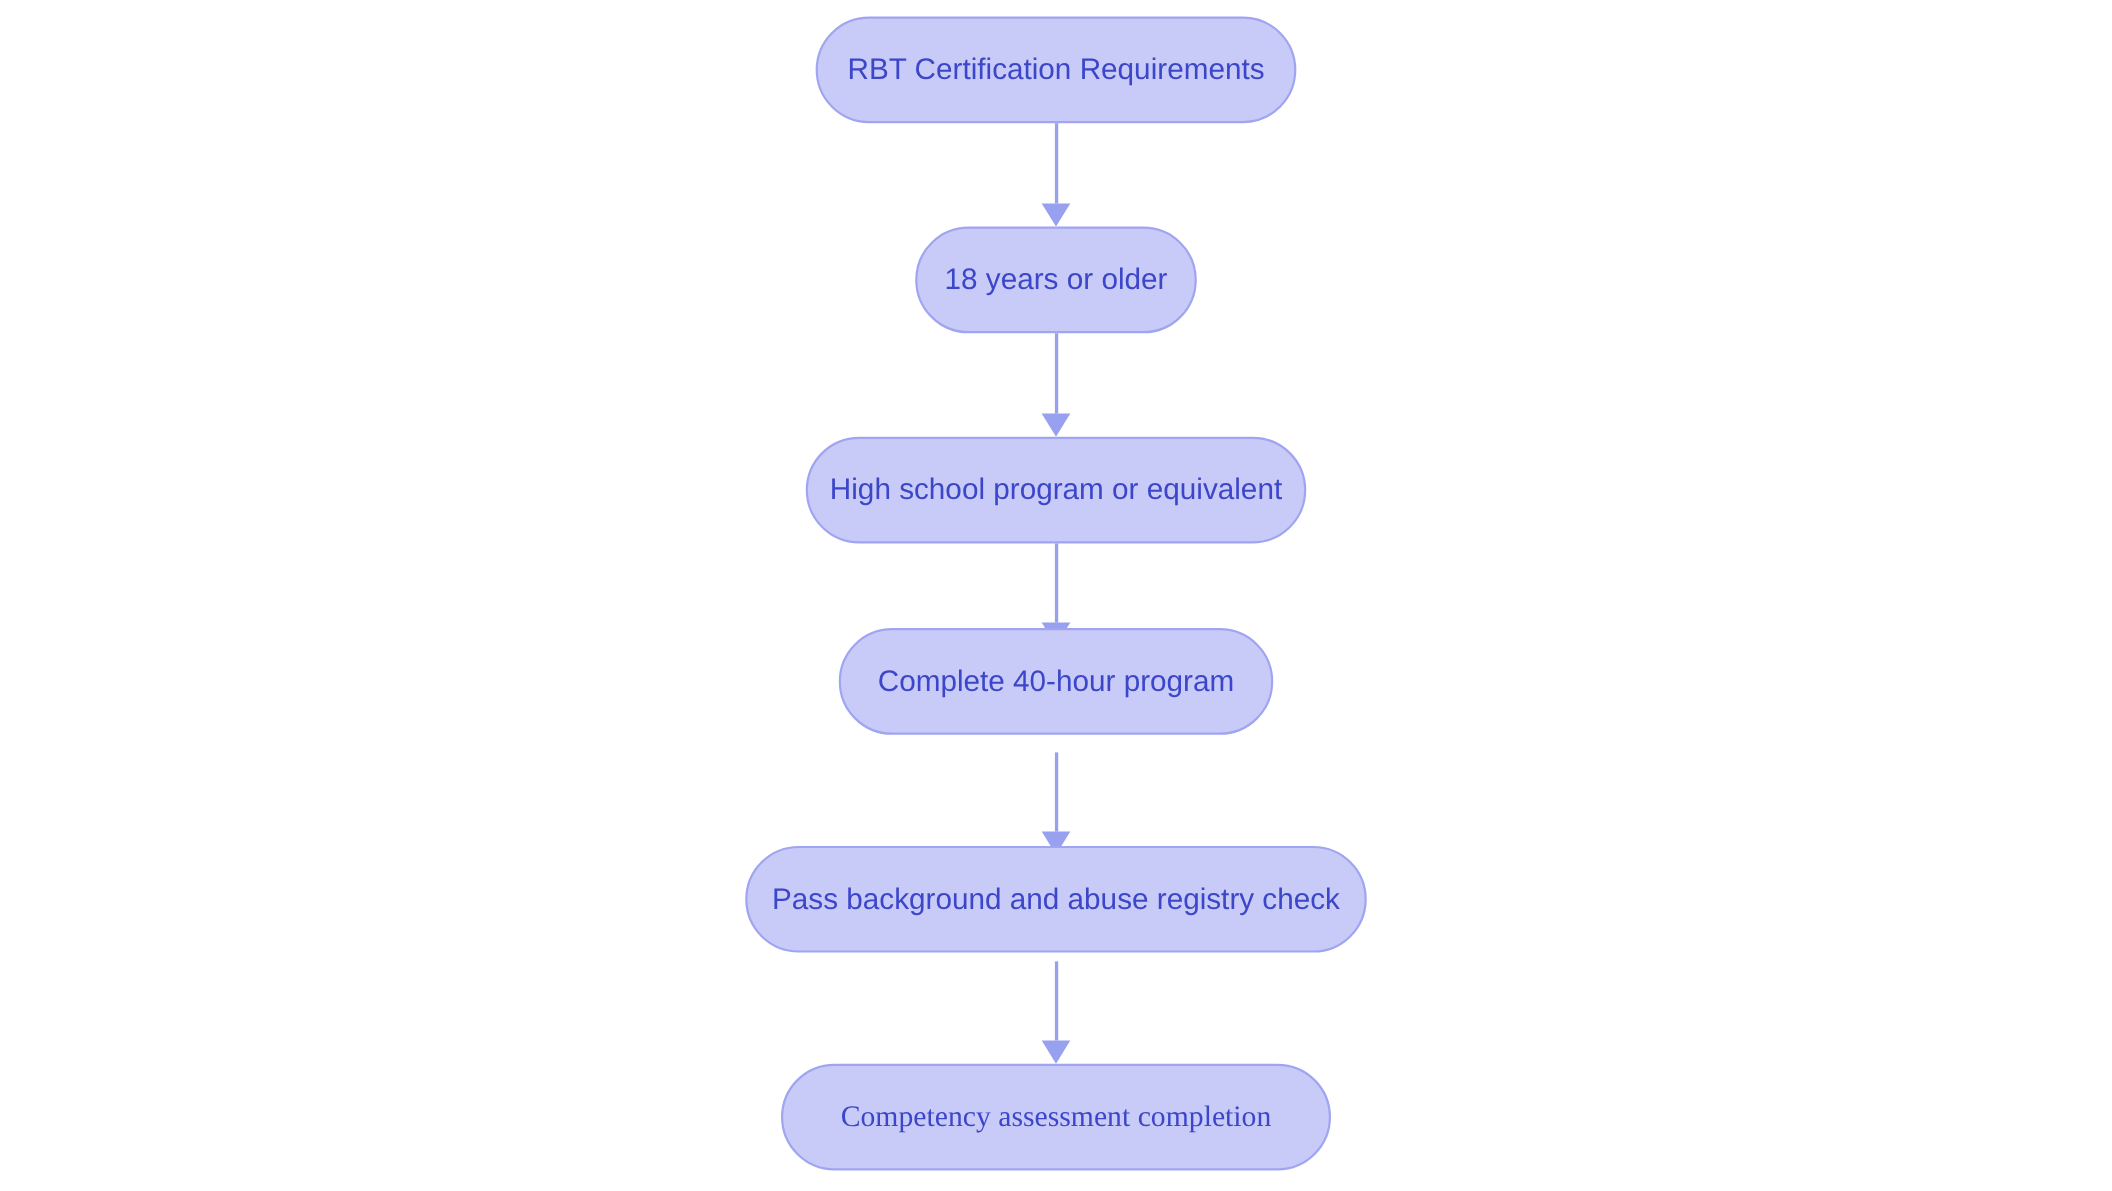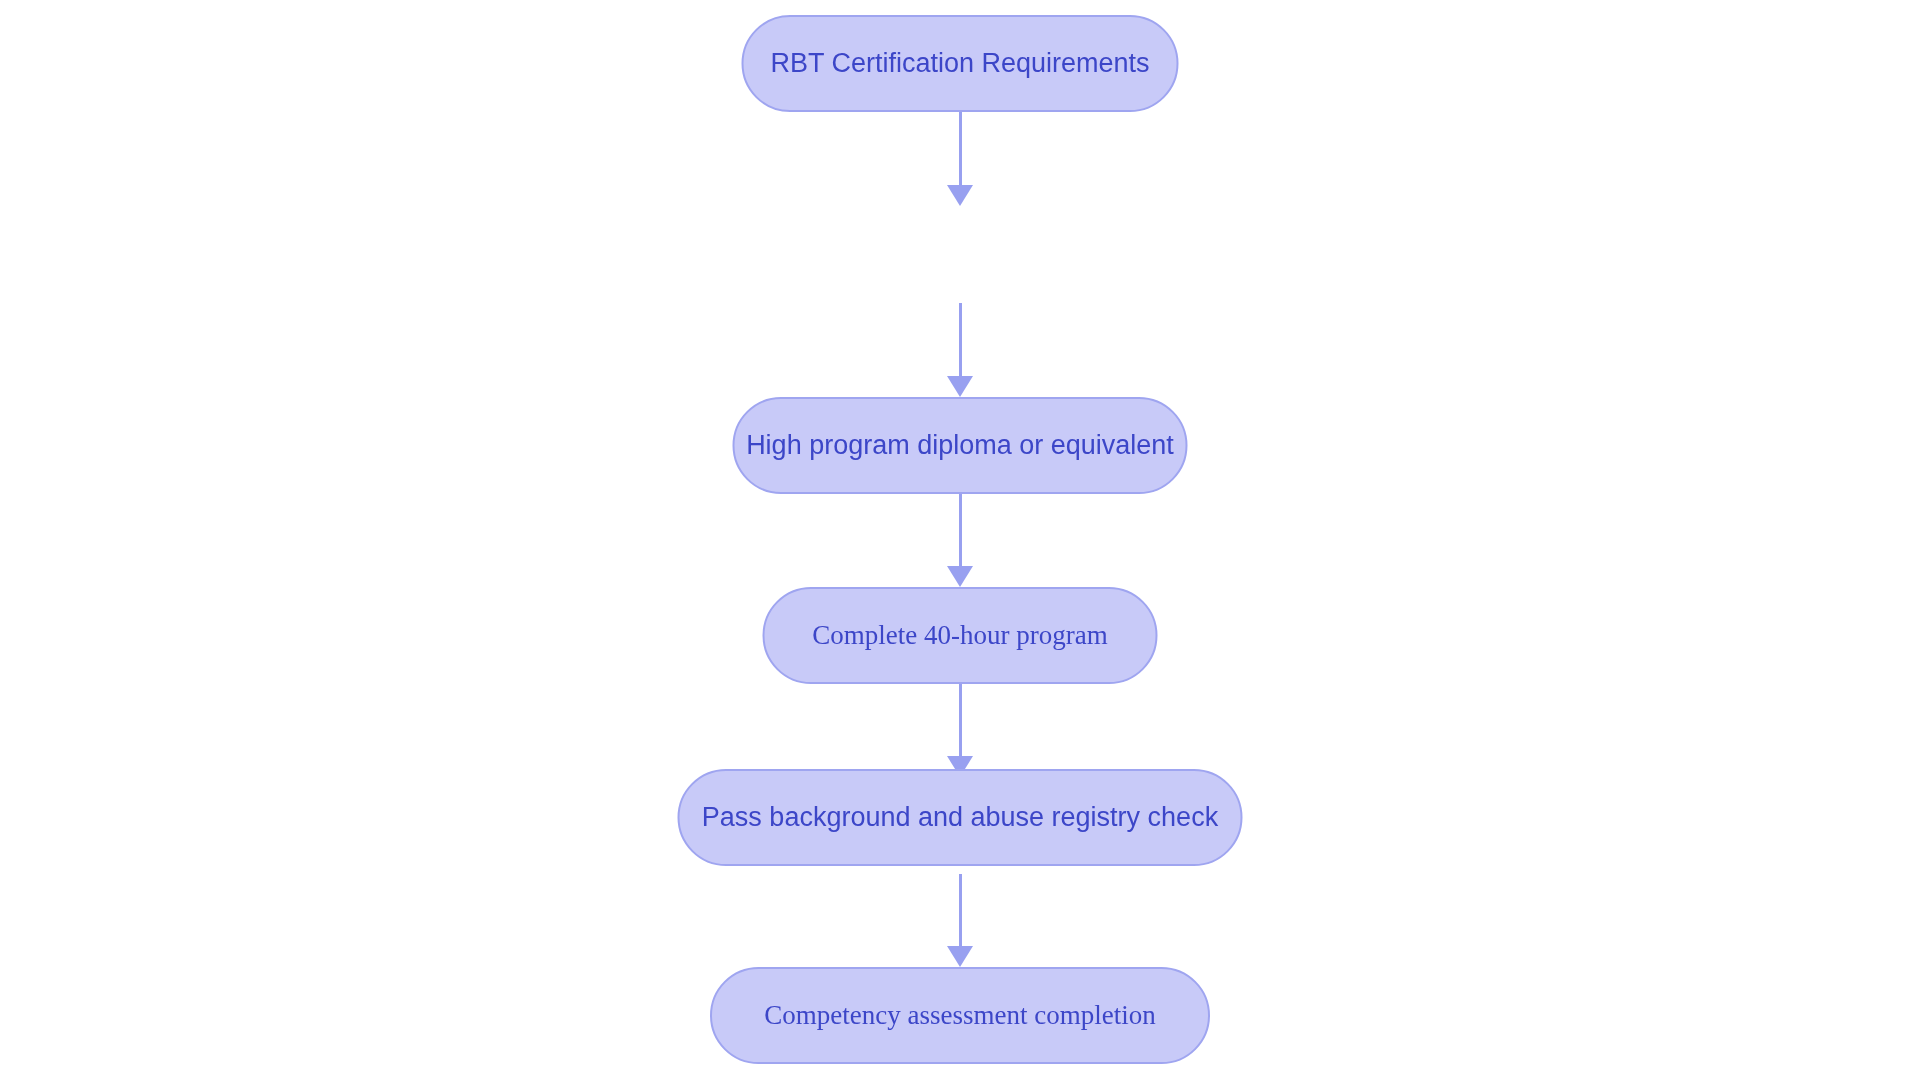--- a/index.html
+++ b/index.html
@@ -28,21 +28,21 @@
     font-size: 27px;
     line-height: 1;
     display: flex;
     align-items: center;
     justify-content: center;
     white-space: nowrap;
   }
   .n1 { top: 15px;  width: 437px; }
   .n2 { top: 206px; width: 256px; }
   .n3 { top: 397px; width: 455px; }
-  .n4 { top: 587px; width: 395px; font-family: Liberation Serif, serif; }
+  .n4 { top: 571px; width: 395px; }
   .n5 { top: 769px; width: 565px; }
   .n6 { top: 967px; width: 500px; font-family: Liberation Serif, serif; }
 
   .arrow {
     position: absolute;
     left: 50%;
     transform: translateX(-50%);
     width: 26px;
     display: flex;
     flex-direction: column;
@@ -73,28 +73,31 @@
 
   <div class="node n1">
     <span>RBT Certification Requirements</span>
   </div>
 
   <div class="arrow a1">
     <div class="line"></div>
     <div class="head"></div>
   </div>
 
+  <div class="node n2">
+    <span>18 years or older</span>
+  </div>
 
   <div class="arrow a2">
     <div class="line"></div>
     <div class="head"></div>
   </div>
 
   <div class="node n3">
-    <span>High program diploma or equivalent</span>
+    <span>High school program or equivalent</span>
   </div>
 
   <div class="arrow a3">
     <div class="line"></div>
     <div class="head"></div>
   </div>
 
   <div class="node n4">
     <span>Complete 40-hour program</span>
   </div>

